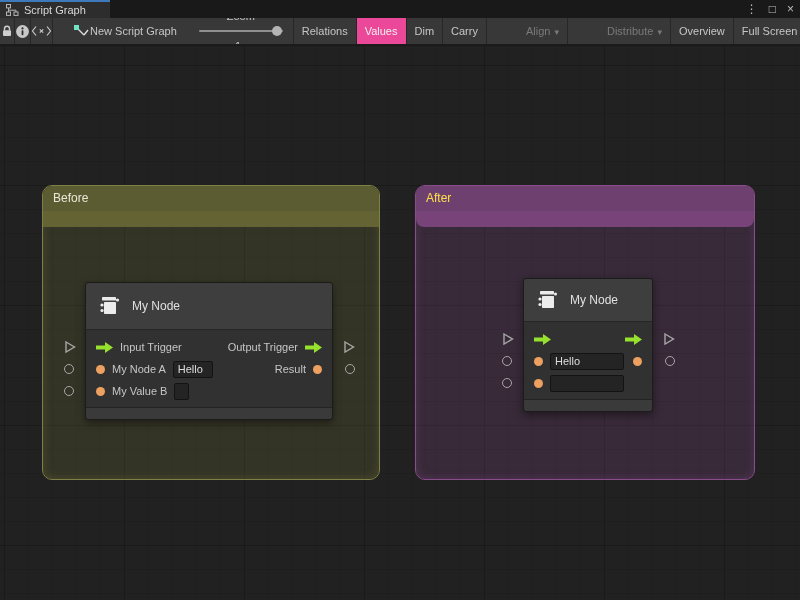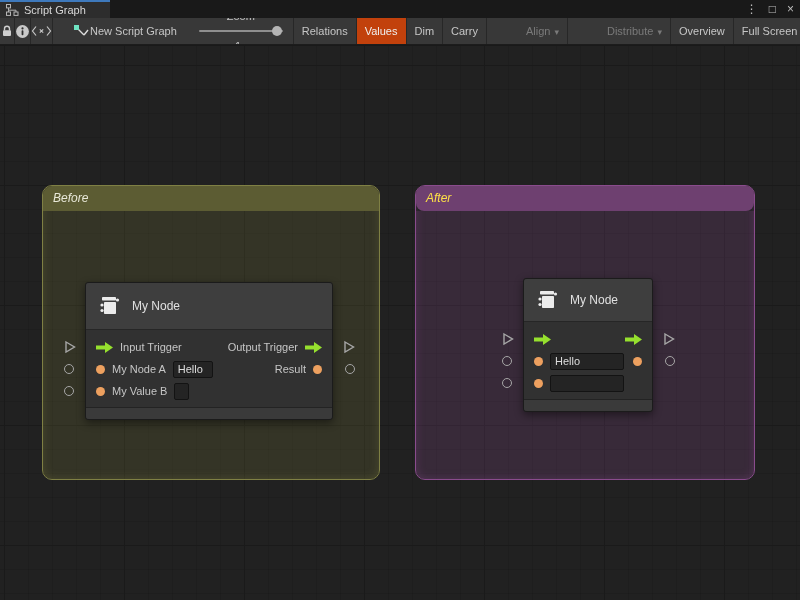--- a/index.html
+++ b/index.html
@@ -24,21 +24,21 @@
   .toolbar {
     height:27px; background:#383838; border-bottom:1px solid #1c1c1c;
     display:flex; align-items:stretch; font-size:11px; color:#c6c6c6;
     white-space:nowrap; overflow:hidden;
   }
   .seg { display:flex; align-items:center; justify-content:center; border-right:1px solid #272727; padding:0 7px; }
   .seg.icon-seg { width:26px; padding:0; }
   .seg.code-seg { width:60px; padding:0; }
   .seg.main-seg { padding:0 10px 0 20px; }
   .tbtn { display:flex; align-items:center; gap:4px; padding:0 8px; border-right:1px solid #272727; cursor:default; }
-  .tbtn.active { background:#c2410c; color:#efefef; }
+  .tbtn.active { background:#ec4899; color:#efefef; }
   .tbtn.disabled { color:#7a7a7a;margin-left:31px; }
   .caret { font-size:9px; position:relative; top:1px; }
   .zoom-wrap { display:flex; align-items:center; gap:8px; margin-left:22px;flex-direction:column; }
   .zoom-track { width:84px; height:2px; background:#8f8f8f; border-radius:1px; position:relative; }
   .zoom-handle { position:absolute; right:1px; top:-4px; width:10px; height:10px; border-radius:50%; background:#b4b4b4; }
 
   
   .canvas {
     position:absolute; left:0; top:46px; width:800px; height:554px;
     background-color:#212121;
@@ -47,23 +47,22 @@
       linear-gradient(90deg, #1a1a1a 1px, transparent 1px),
       linear-gradient(rgba(0,0,0,0.10) 1px, transparent 1px),
       linear-gradient(90deg, rgba(0,0,0,0.10) 1px, transparent 1px);
     background-size:120px 120px, 120px 120px, 24px 24px, 24px 24px;
     background-position:4px 19px, 4px 19px, 4px 19px, 4px 19px;
   }
 
   
   .group { position:absolute; border-radius:10px; }
   .group-header {
-    height:25px; line-height:25px; padding:0 10px; font-size:12px;
+    height:41px; line-height:25px; padding:0 10px; font-size:12px;
     border-radius:9px 9px 0 0;
-    font-style:italic;
   }
   .group-body { position:absolute; left:0; right:0; top:25px; bottom:0; border-radius:0 0 9px 9px; }
   .group.before { left:42px; top:139px; width:338px; height:295px;
     border:1px solid #7f8044; box-shadow: inset 0 0 10px rgba(150,150,70,0.25); }
   .group.before .group-header { background:#5c5c33; color:#e8e8d8; }
   .group.before .group-body { background:rgba(132,132,58,0.20); }
   .group.after { left:415px; top:139px; width:340px; height:295px;
     border:1px solid #8a4c8d; box-shadow: inset 0 0 10px rgba(170,90,180,0.25); }
   .group.after .group-header { background:#6e4070; color:#fde047;border-radius:8px; }
   .group.after .group-body { background:rgba(158,82,168,0.18); }

